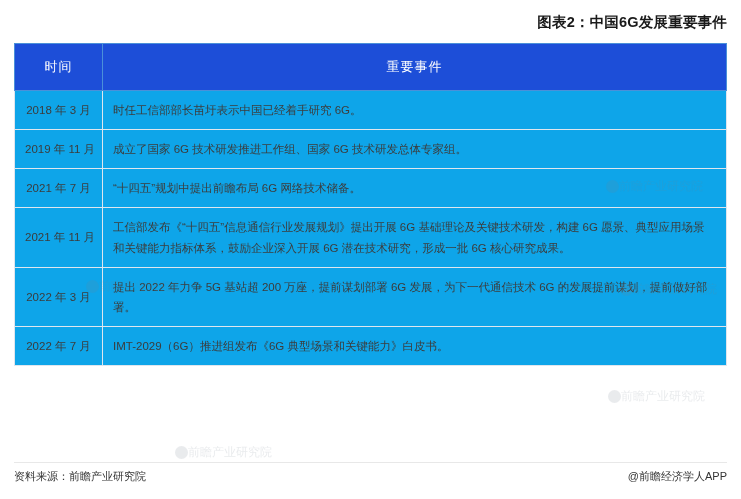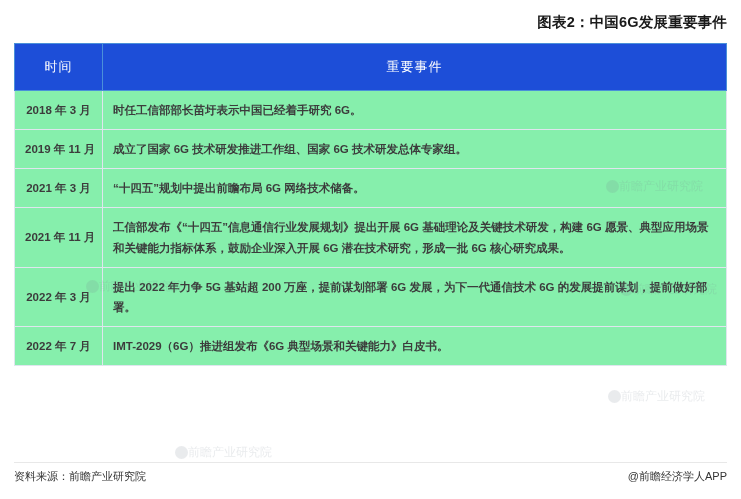--- a/index.html
+++ b/index.html
@@ -48,22 +48,21 @@
   }
   table.data-table th.col-time {
     width: 88px;
   }
   table.data-table td {
     border: 1px solid #dfe6ee;
     padding: 9px 10px;
     vertical-align: middle;
     line-height: 1.75;
     color: #3c3c3c;
-    background: #86efac;
-    font-weight: bold;
+    background: #0ea5e9;
   }
   table.data-table td.cell-time {
     text-align: center;
     white-space: nowrap;
     font-size: 11.5px;
   }
   table.data-table td.cell-event {
     text-align: left;
     font-size: 11.5px;
   }
@@ -141,21 +140,21 @@
     <tbody>
       <tr>
         <td class="cell-time">2018 年 3 月</td>
         <td class="cell-event">时任工信部部长苗圩表示中国已经着手研究 6G。</td>
       </tr>
       <tr>
         <td class="cell-time">2019 年 11 月</td>
         <td class="cell-event">成立了国家 6G 技术研发推进工作组、国家 6G 技术研发总体专家组。</td>
       </tr>
       <tr>
-        <td class="cell-time">2021 年 3 月</td>
+        <td class="cell-time">2021 年 7 月</td>
         <td class="cell-event">“十四五”规划中提出前瞻布局 6G 网络技术储备。</td>
       </tr>
       <tr>
         <td class="cell-time">2021 年 11 月</td>
         <td class="cell-event">工信部发布《“十四五”信息通信行业发展规划》提出开展 6G 基础理论及关键技术研发，构建 6G 愿景、典型应用场景和关键能力指标体系，鼓励企业深入开展 6G 潜在技术研究，形成一批 6G 核心研究成果。</td>
       </tr>
       <tr>
         <td class="cell-time">2022 年 3 月</td>
         <td class="cell-event">提出 2022 年力争 5G 基站超 200 万座，提前谋划部署 6G 发展，为下一代通信技术 6G 的发展提前谋划，提前做好部署。</td>
       </tr>

